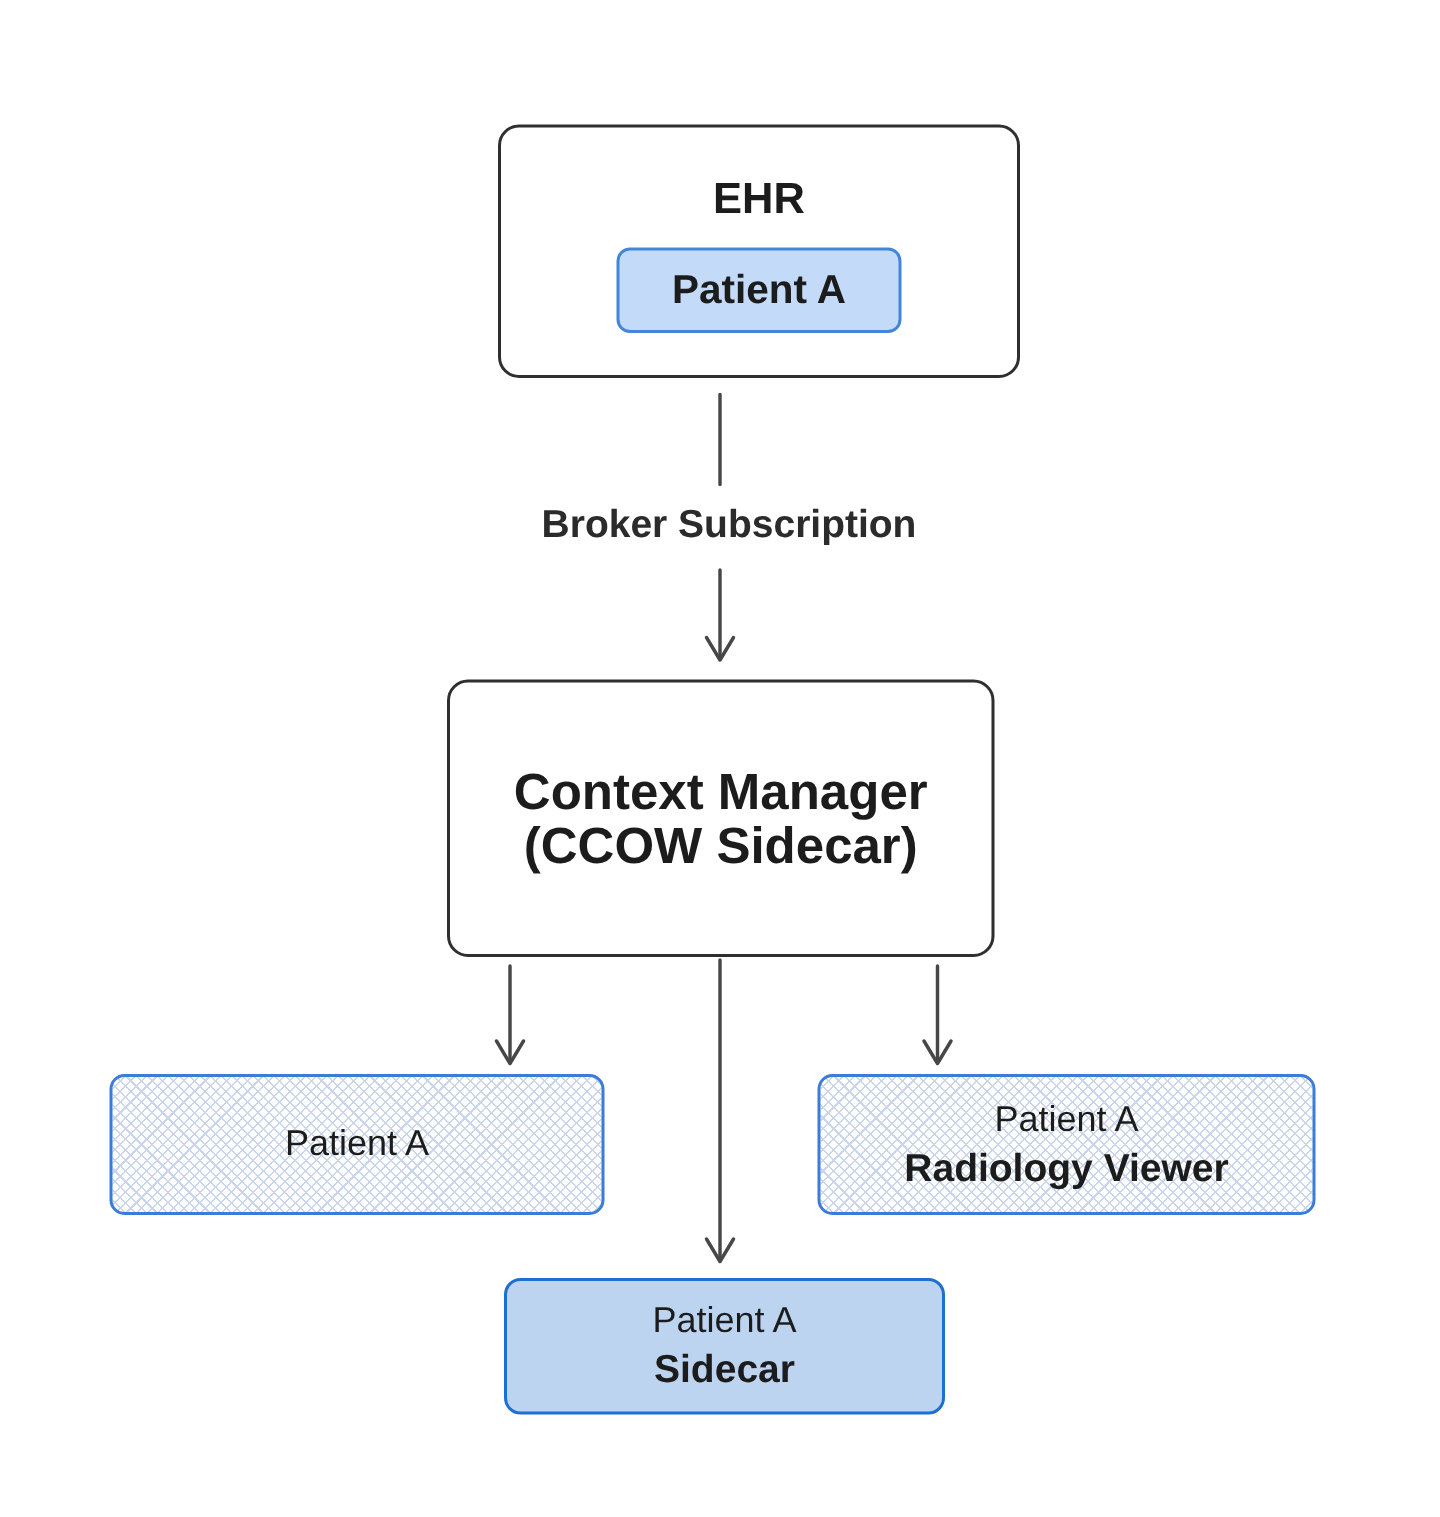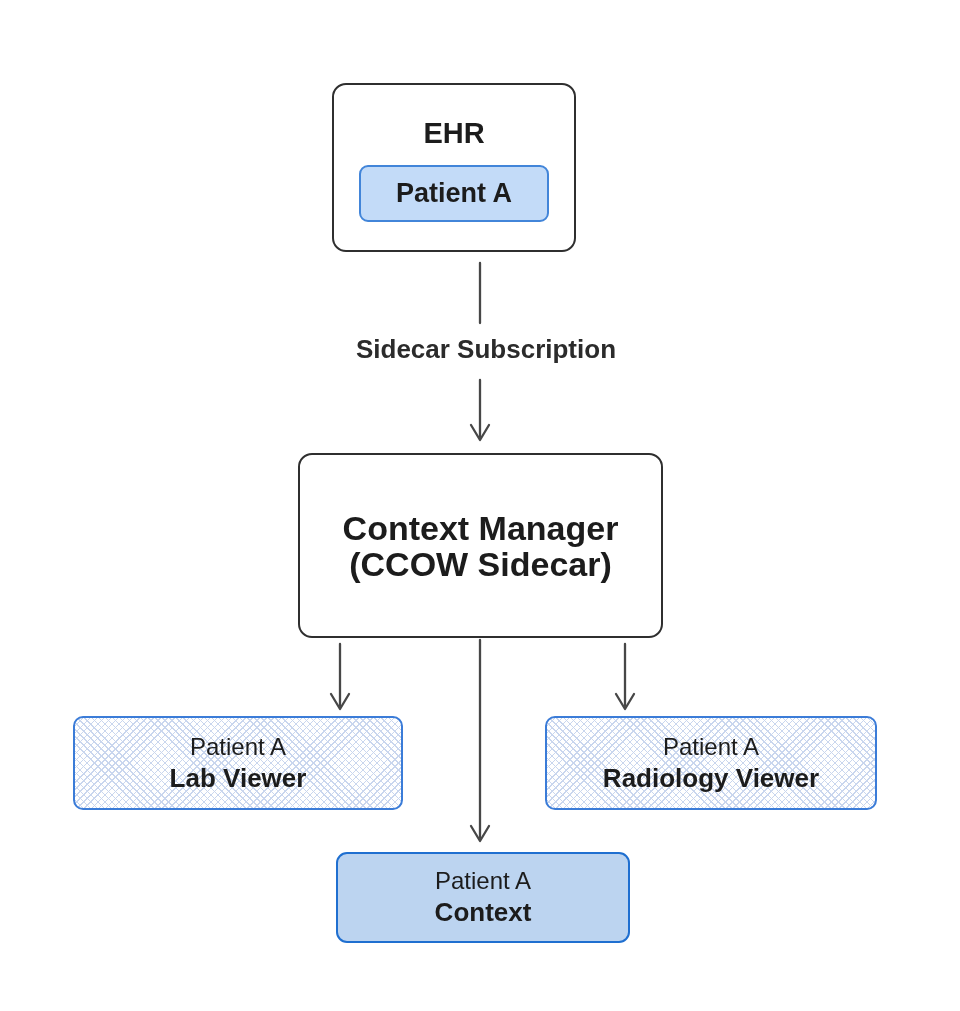--- a/index.html
+++ b/index.html
@@ -41,21 +41,21 @@
     align-items:center;
     justify-content:center;
     text-align:center;
   }
   .outline-box{
     background:#ffffff;
     border:2px solid var(--box-border-dark);
     border-radius:14px;
   }
   .ehr-box{
-    left:332px;top:83px;width:244px;height:169px;
+    left:332px;top:83px;width:348px;height:169px;
     justify-content:flex-start;
     padding-top:32px;
   }
   .ehr-title{
     font-size:29px;
     font-weight:700;
     line-height:32px;
   }
   .patient-chip{
     margin-top:16px;
@@ -137,35 +137,34 @@
     </g>
   </svg>
 
   <div class="node outline-box ehr-box">
     <div class="ehr-title">EHR</div>
     <div class="patient-chip">
       <span>Patient A</span>
     </div>
   </div>
 
-  <div class="edge-label">Sidecar Subscription</div>
+  <div class="edge-label">Broker Subscription</div>
 
   <div class="node outline-box manager-box">
     <div class="line">Context Manager</div>
     <div class="line">(CCOW Sidecar)</div>
   </div>
 
   <div class="node app-box lab-box">
     <div class="app-line1">Patient A</div>
-    <div class="app-line2">Lab Viewer</div>
   </div>
 
   <div class="node app-box radiology-box">
     <div class="app-line1">Patient A</div>
     <div class="app-line2">Radiology Viewer</div>
   </div>
 
   <div class="node sidecar-box">
     <div class="app-line1">Patient A</div>
-    <div class="app-line2">Context</div>
+    <div class="app-line2">Sidecar</div>
   </div>
 
 </div>
 
 </body></html>

